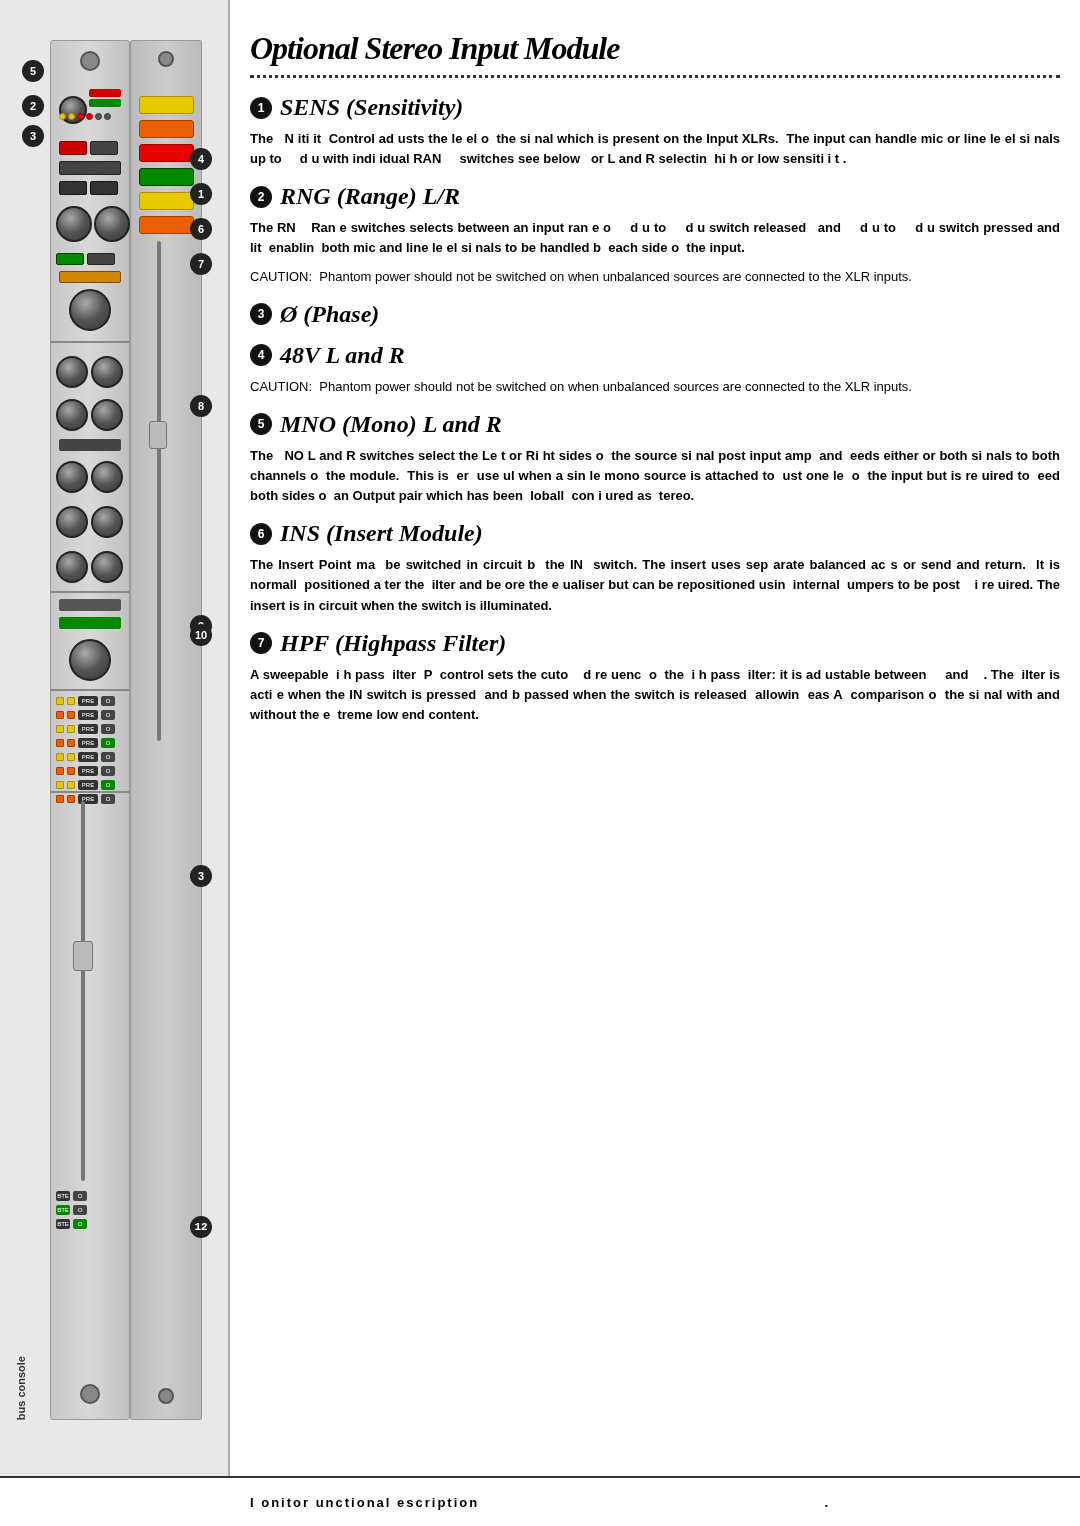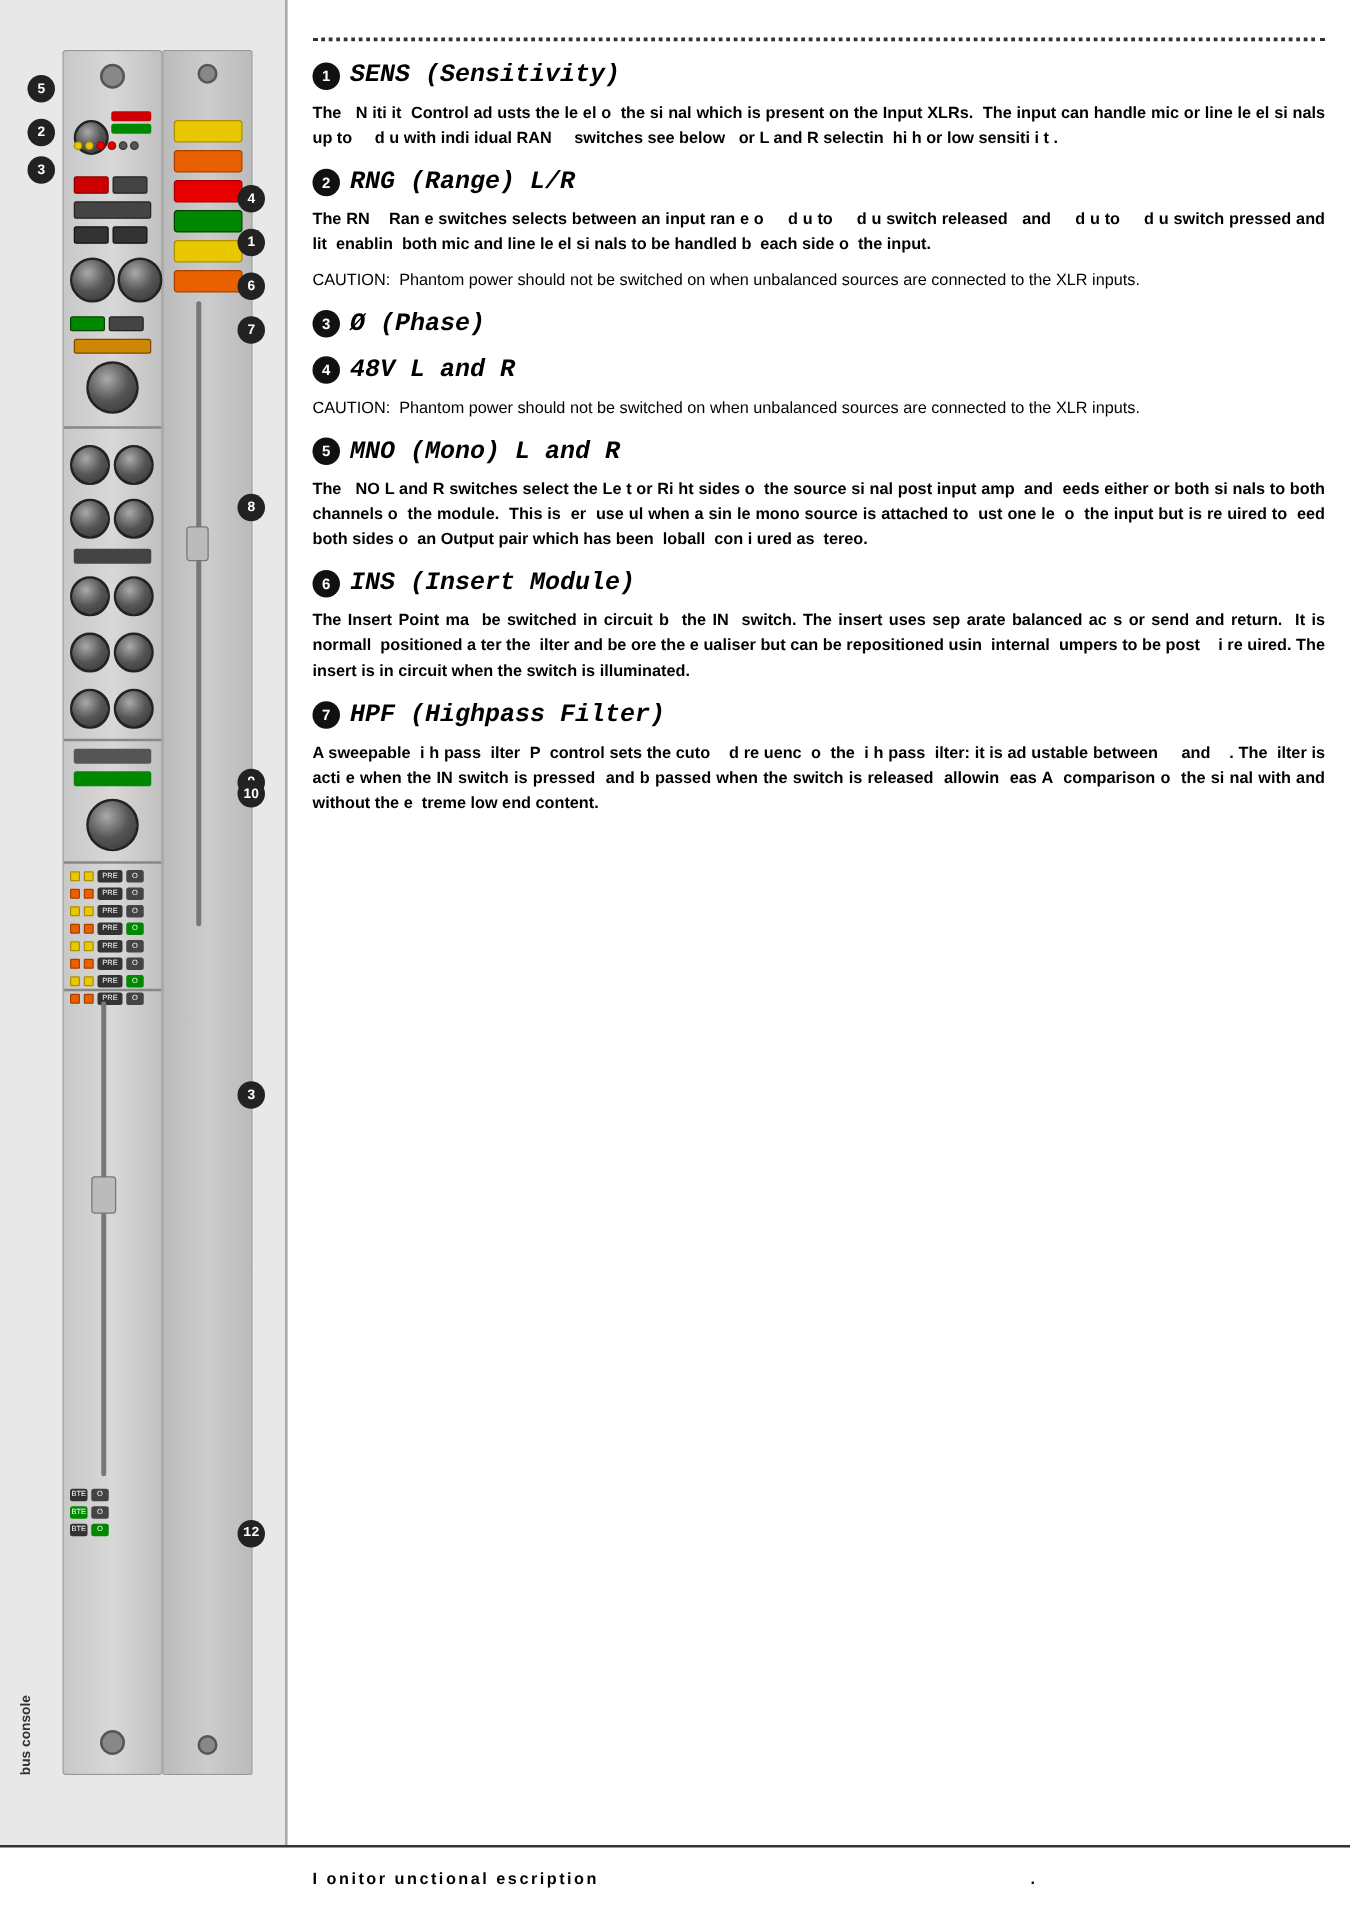--- a/index.html
+++ b/index.html
@@ -135,22 +135,22 @@
       color: #fff;
       font-size: 12px;
       font-weight: bold;
       display: flex;
       align-items: center;
       justify-content: center;
       flex-shrink: 0;
     }
 
     .section-title {
-      font-family: Liberation Mono, monospace;
-      font-size: 20px;
+      font-family: Liberation Serif, serif;
+      font-size: 24px;
       font-weight: bold;
       font-style: italic;
     }
 
     
     .section-body {
       font-size: 13px;
       line-height: 1.55;
       margin-bottom: 8px;
       text-align: justify;
@@ -380,20 +380,21 @@
   <div class="num-circle" style="top:615px; left:190px;">9</div>
   <div class="num-circle" style="top:624px; left:190px;">10</div>
   <div class="num-circle" style="top:865px; left:190px;">3</div>
   <div class="num-circle" style="top:1216px; left:190px;font-family:Liberation Mono, monospace;">12</div>
 
   <div class="bus-console-label">bus console</div>
 </div>
 
 <div class="main-content">
 
+  <h1 class="page-title">Optional Stereo Input Module</h1>
 
   <hr class="dot-separator">
 
 
   <div class="section-heading">
     <div class="section-num">1</div>
     <span class="section-title">SENS (Sensitivity)</span>
   </div>
   <p class="section-body bold-text">The &nbsp; N iti it &nbsp;Control ad usts the le el o &nbsp;the si nal which is present on the Input XLRs. &nbsp;The input can handle mic or line le el si nals up to &nbsp;&nbsp;&nbsp; d u with indi idual RAN &nbsp;&nbsp;&nbsp; switches see below &nbsp;&nbsp;or L and R selectin &nbsp;hi h or low sensiti i t .</p>
 

